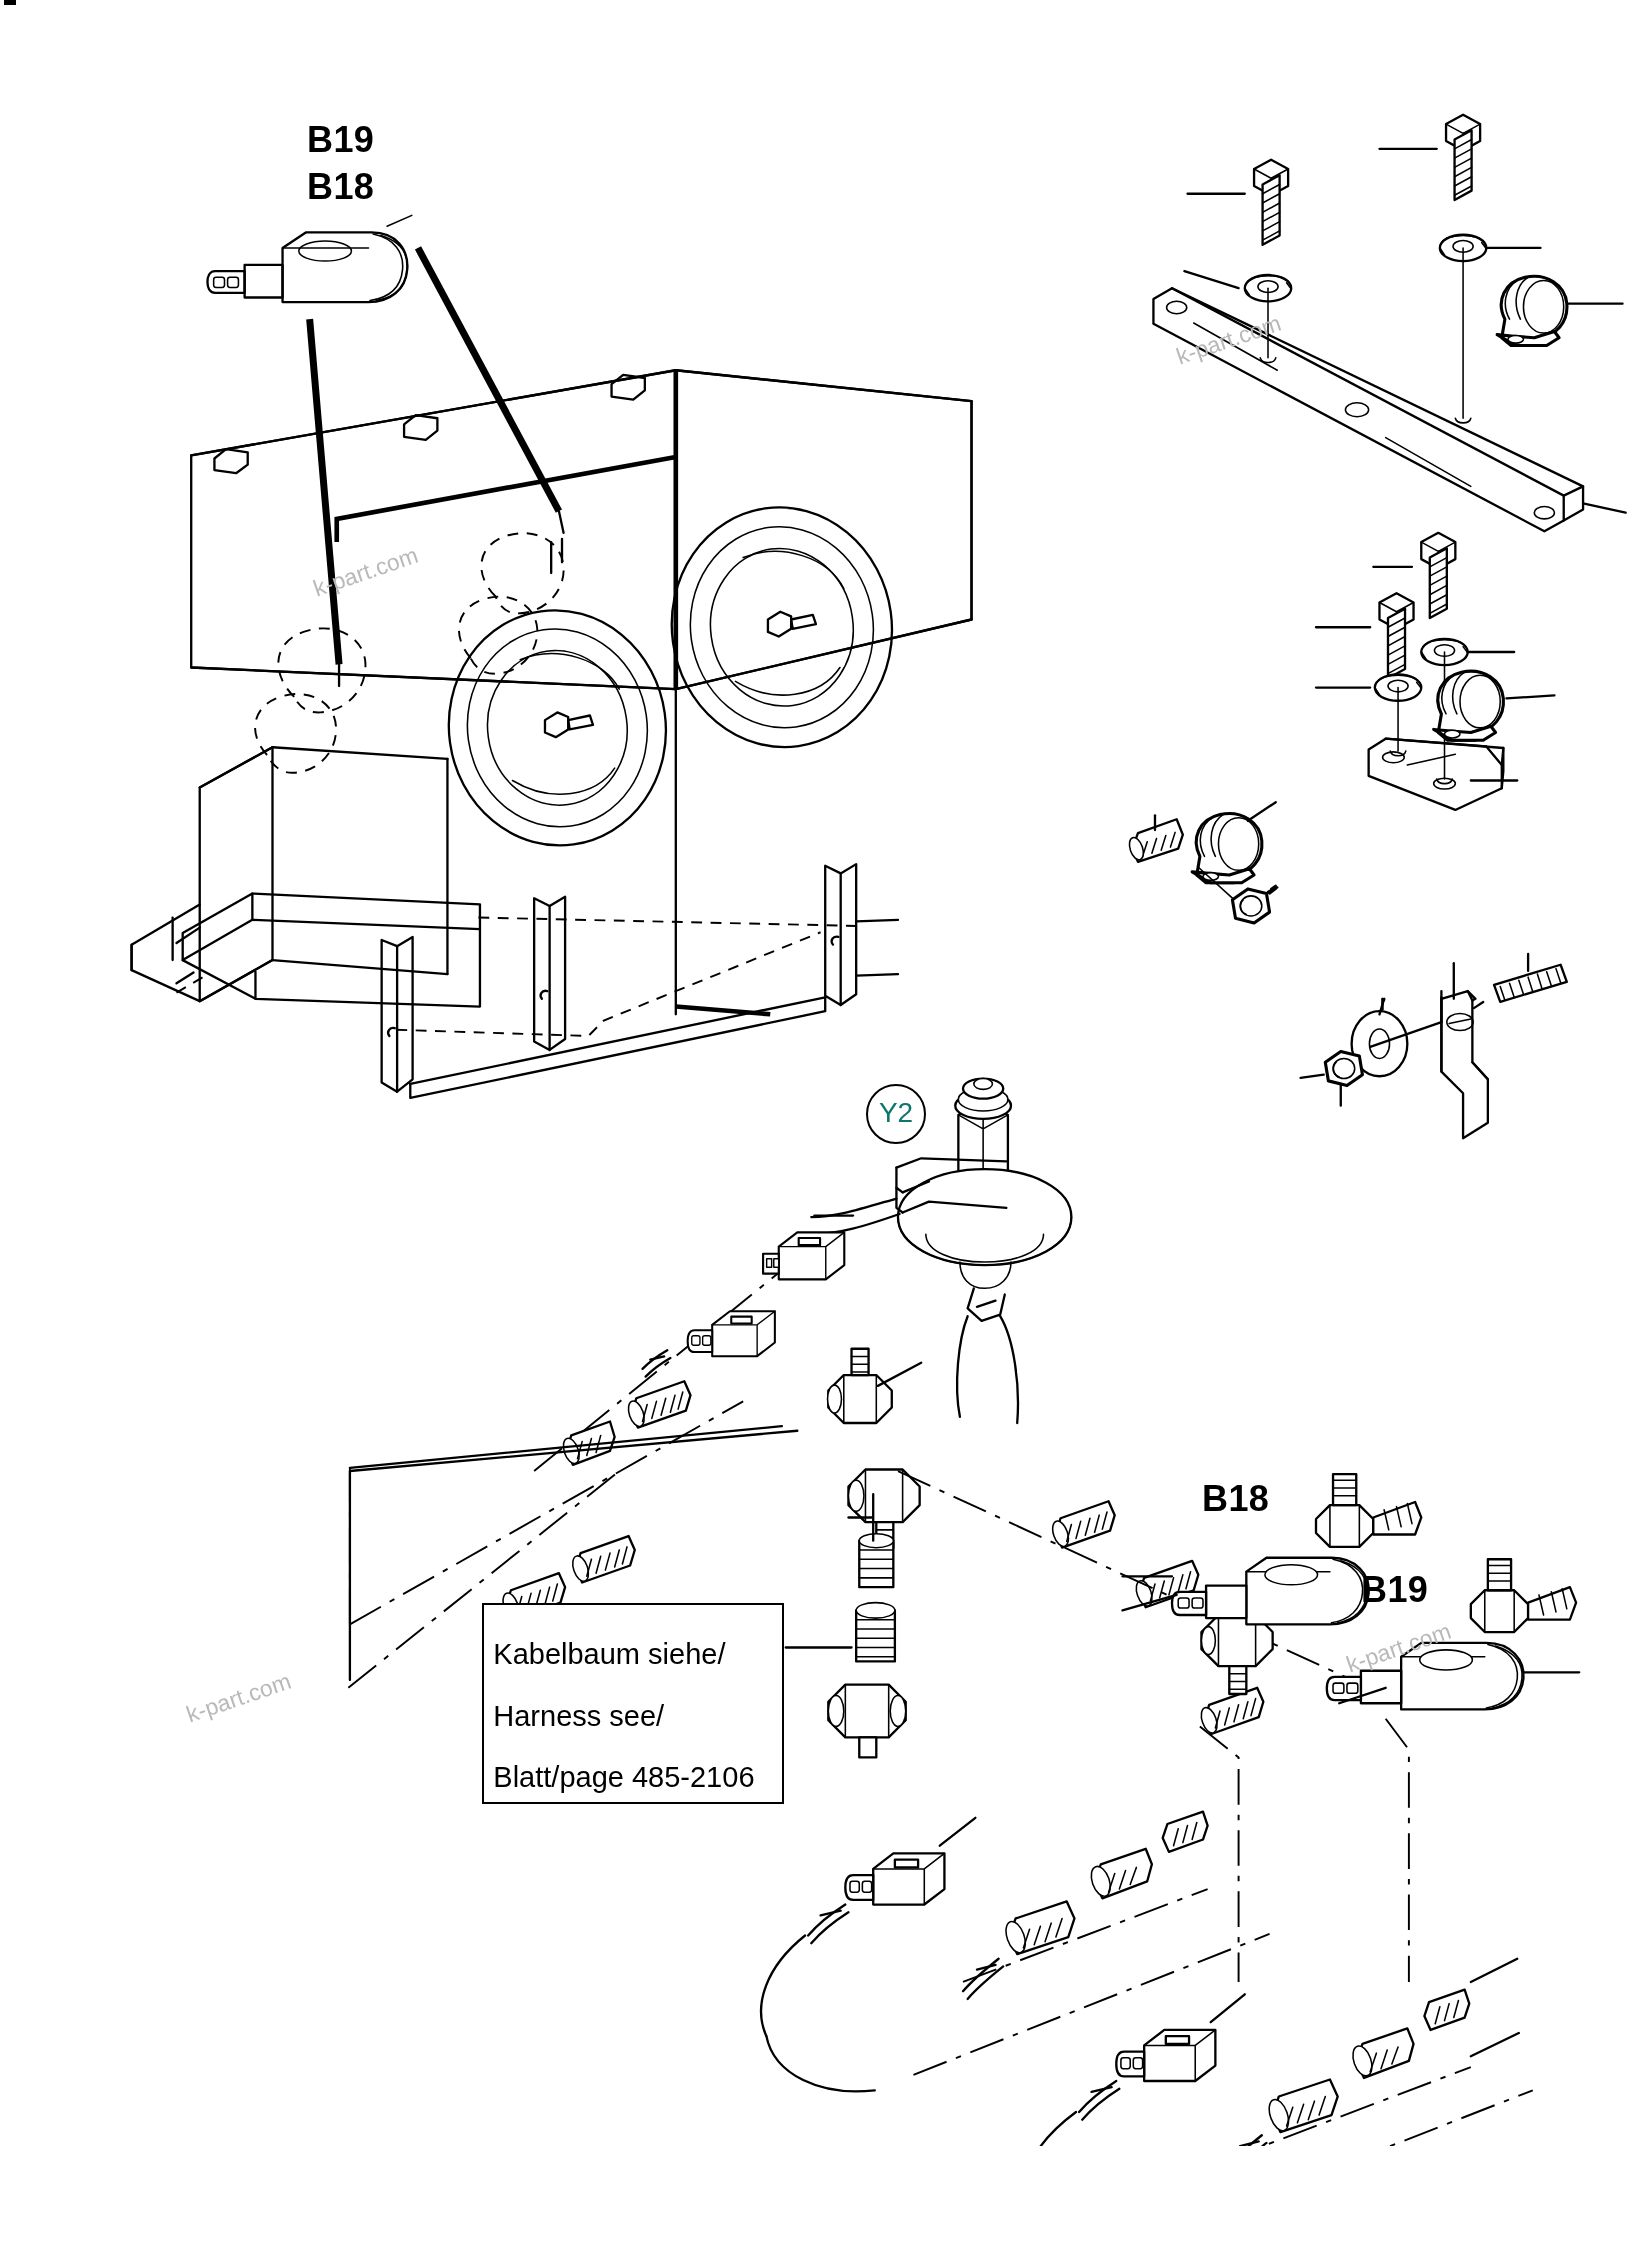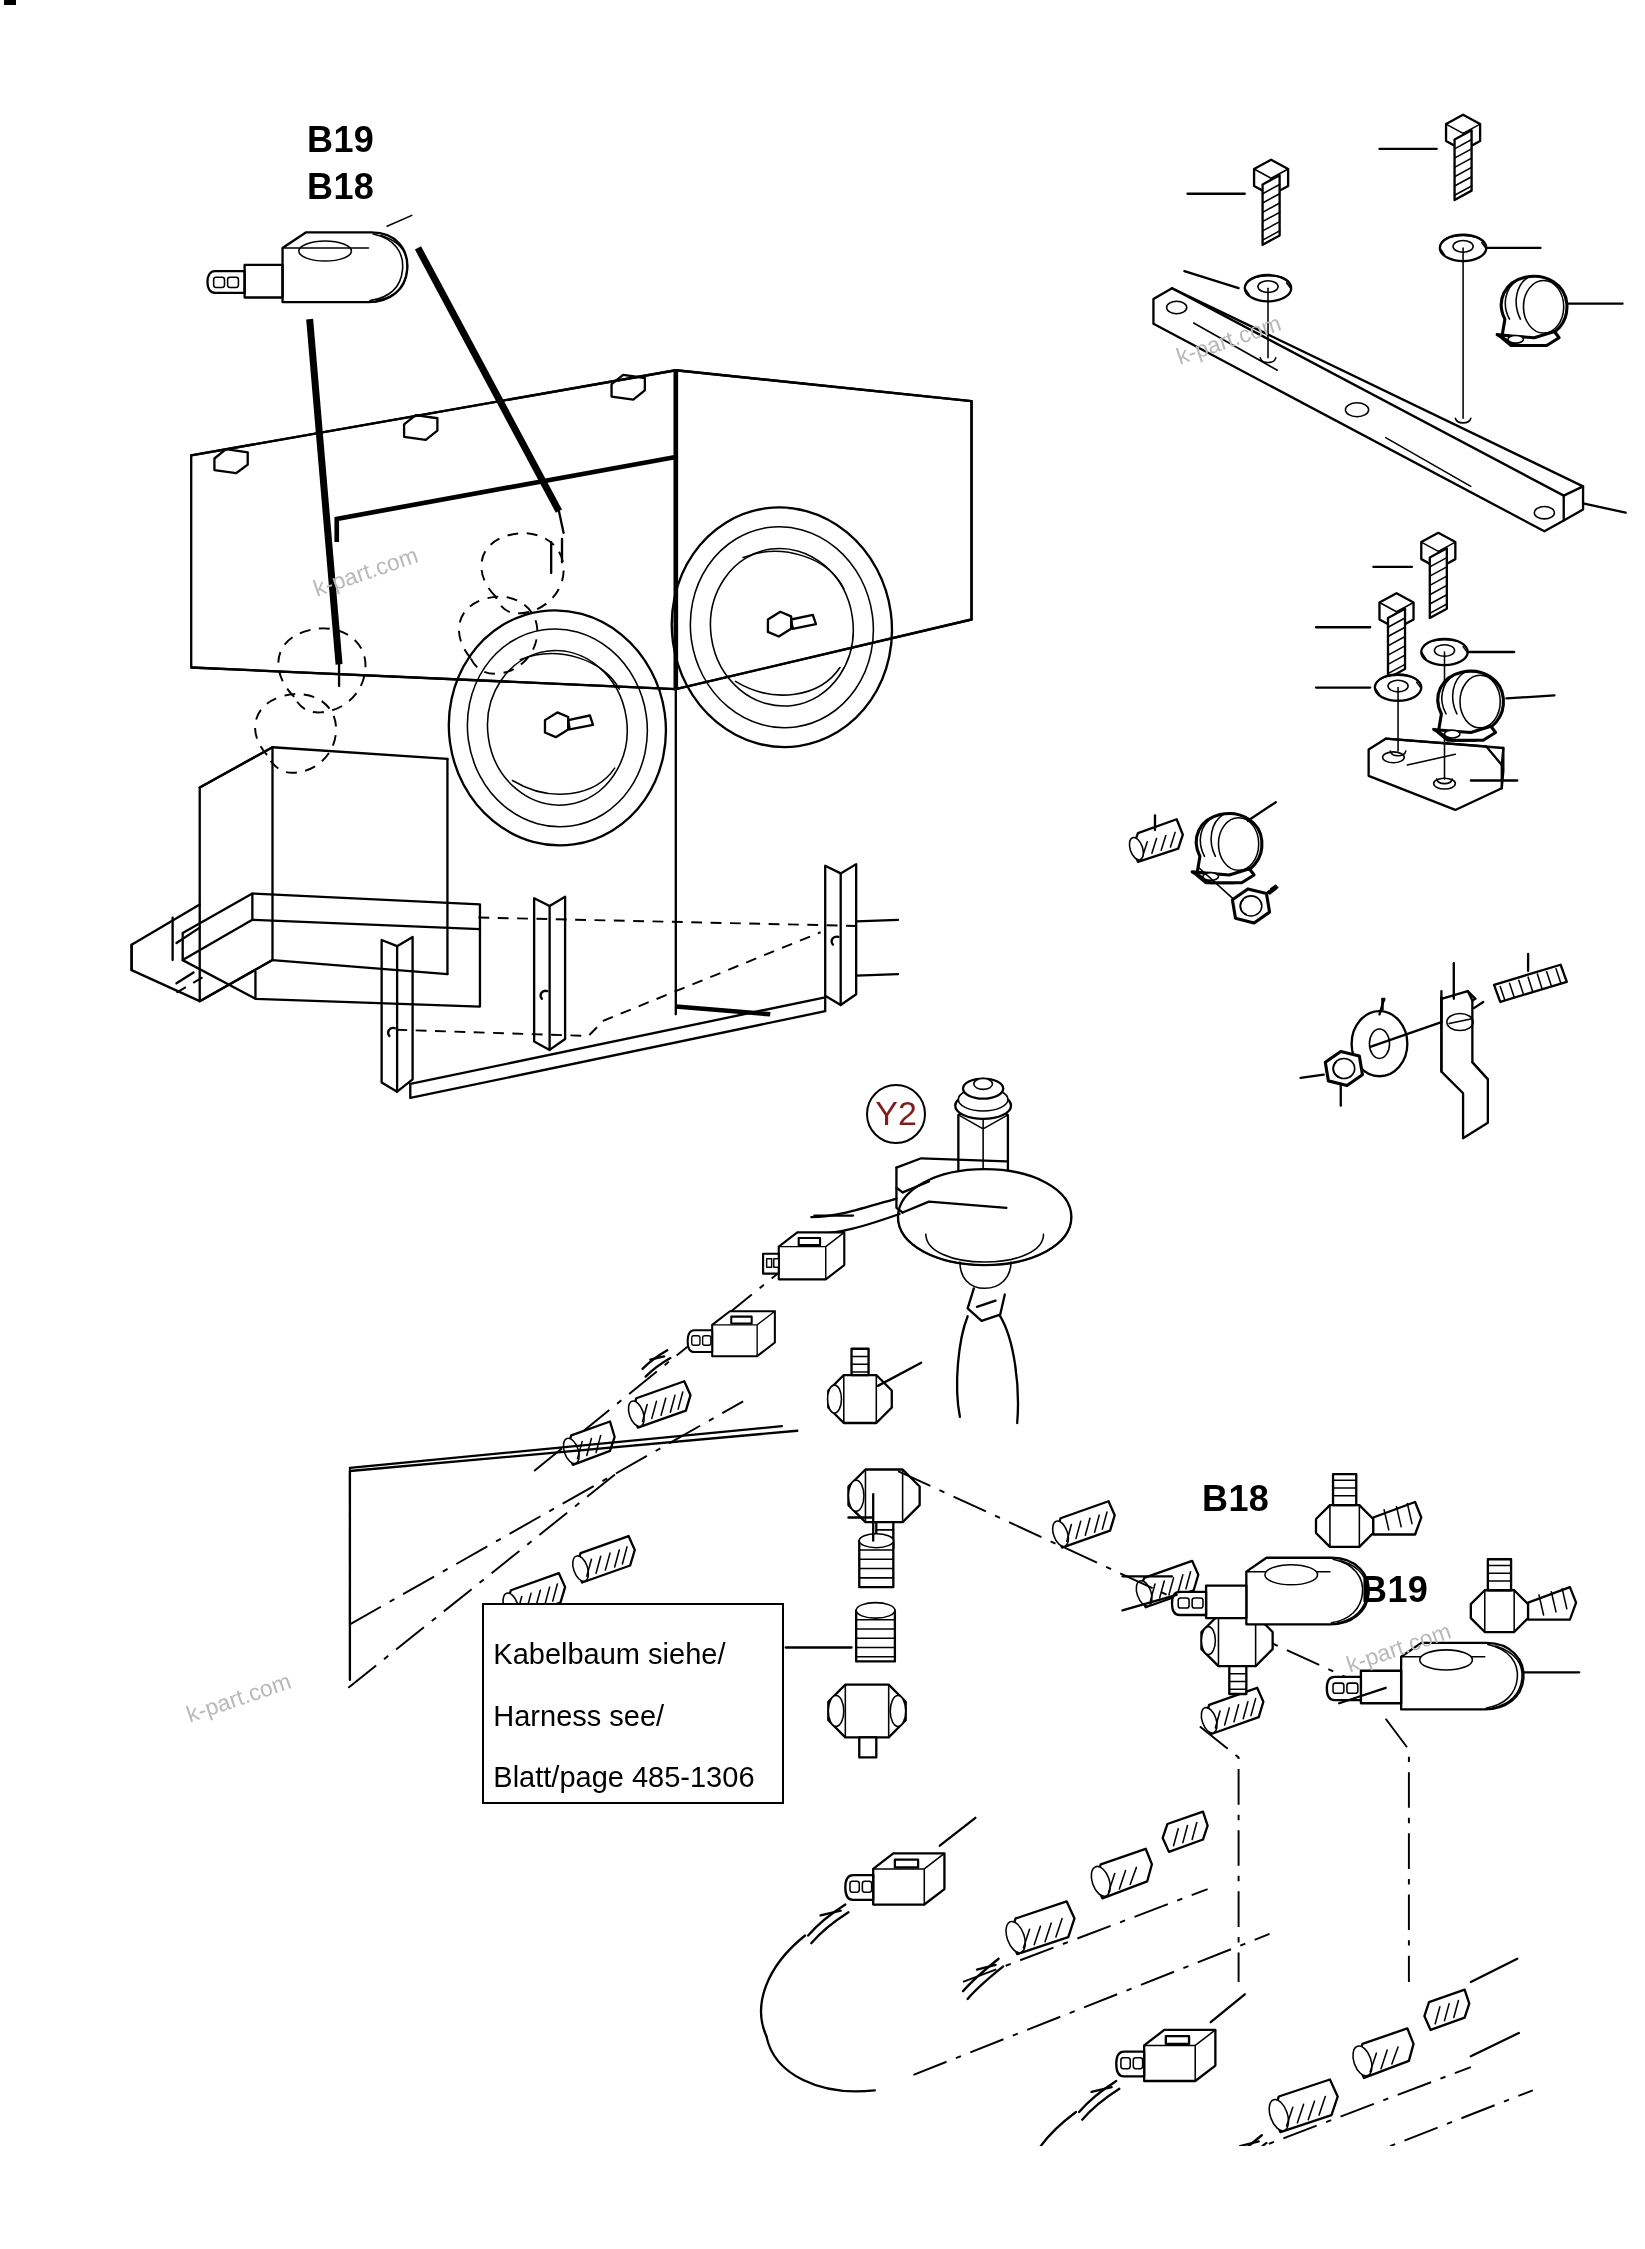--- a/index.html
+++ b/index.html
@@ -50,22 +50,22 @@
     height: 60px;
     border: 2.3px solid #000;
     border-radius: 50%;
     box-sizing: border-box;
     display: flex;
     align-items: center;
     justify-content: center;
   }
   #y2-bubble span {
     font-family: "Liberation Sans", sans-serif;
-    font-size: 34px;
-    color: #7f1d1d;
+    font-size: 28px;
+    color: #0f766e;
     line-height: 1;
     position: relative;
     top: -1.5px;
   }
 
   #harness-note {
     position: absolute;
     left: 482px;
     top: 1603px;
     width: 302px;
@@ -684,21 +684,21 @@
   <div class="label-text callout-label" id="lbl-b18-low">B18</div>
   <div class="label-text callout-label" id="lbl-b19-low">B19</div>
 
   <div id="y2-bubble">
     <span>Y2</span>
   </div>
 
   <div id="harness-note">
     <div>Kabelbaum siehe/</div>
     <div>Harness see/</div>
-    <div>Blatt/page 485-1306</div>
+    <div>Blatt/page 485-2106</div>
   </div>
 
   <div class="wm" id="wm1">k-part.com</div>
   <div class="wm" id="wm2">k-part.com</div>
   <div class="wm" id="wm3">k-part.com</div>
   <div class="wm" id="wm4">k-part.com</div>
 
 </div>
 
 

